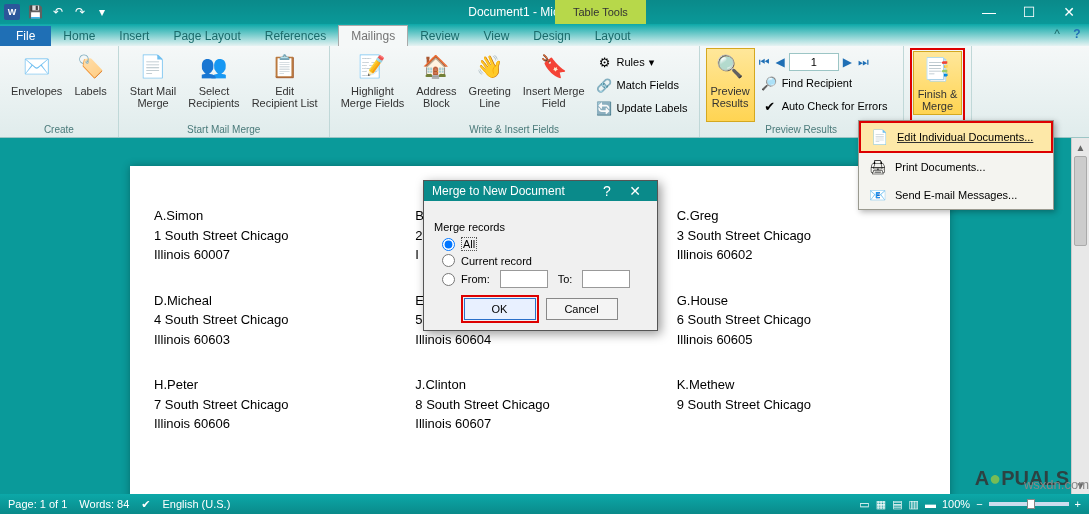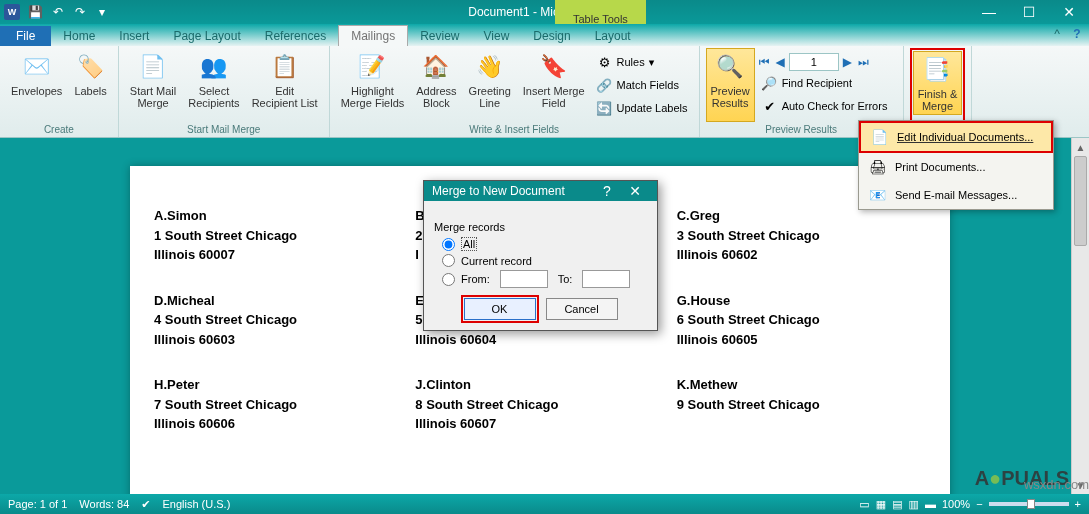--- a/index.html
+++ b/index.html
@@ -4,21 +4,21 @@
 <style>
 * { box-sizing: border-box; margin: 0; padding: 0; font-family: "Segoe UI", Tahoma, sans-serif; }
 body { width: 1089px; height: 514px; background: #fff; overflow: hidden; position: relative; font-size: 12px; }
 
 
 .titlebar { height: 24px; background: linear-gradient(#0a8a8a, #0a9999); display: flex; align-items: center; color: #fff; position: relative; }
 .word-icon { width: 16px; height: 16px; background: #2b579a; color: #fff; font-size: 9px; font-weight: bold; display: inline-flex; align-items: center; justify-content: center; margin: 0 4px; border-radius: 2px; }
 .qat { display: flex; gap: 6px; margin-left: 4px; }
 .qat span { width: 16px; height: 16px; display: inline-flex; align-items: center; justify-content: center; color: #fff; font-size: 12px; }
 .title-text { position: absolute; left: 50%; transform: translateX(-50%); font-size: 12px; color: #fff; }
-.table-tools { position: absolute; left: 555px; top: 0; height: 37px; background: #b7d84a; color: #333; padding: 0 18px; display: flex; align-items: center; font-size: 11px; }
+.table-tools { position: absolute; left: 555px; top: 0; height: 24px; background: #b7d84a; color: #333; padding: 0 18px; display: flex; align-items: center; font-size: 11px; }
 .window-controls { margin-left: auto; display: flex; }
 .window-controls span { width: 40px; height: 24px; display: inline-flex; align-items: center; justify-content: center; color: #fff; font-size: 14px; }
 
 
 .tabs { height: 22px; background: linear-gradient(#0ca8a8, #e6f3f3); display: flex; align-items: flex-end; position: relative; }
 .file-tab { background: #1f6fb5; color: #fff; padding: 3px 16px; font-size: 12px; }
 .tab { padding: 3px 12px; font-size: 12px; color: #1a6b6b; cursor: pointer; }
 .tab.active { background: #f5f8f8; border-top: 1px solid #aaa; border-left: 1px solid #aaa; border-right: 1px solid #aaa; color: #737373; }
 .help-btns { position: absolute; right: 4px; top: 2px; display: flex; gap: 4px; }
 .help-btns span { width: 16px; height: 16px; color: #1a6b6b; font-size: 12px; display: inline-flex; align-items: center; justify-content: center; }
@@ -38,21 +38,21 @@
 .nav-rec { display: flex; align-items: center; gap: 2px; }
 .nav-rec span { color: #1f6fb5; font-size: 12px; padding: 0 2px; cursor: pointer; }
 .nav-rec input { width: 50px; height: 18px; border: 1px solid #9cc5c5; text-align: center; font-size: 11px; }
 
 .finish-box { border: 2px solid #d00; padding: 1px; }
 
 
 .doc-area { position: absolute; top: 138px; left: 0; right: 18px; bottom: 20px; background: #0a9a9a; overflow: hidden; }
 .page { position: absolute; top: 28px; left: 130px; width: 820px; height: 560px; background: #fff; box-shadow: 0 0 8px rgba(0,0,0,.3); padding: 40px 24px; }
 .records { display: grid; grid-template-columns: 1fr 1fr 1fr; gap: 26px 12px; font-size: 13px; color: #000; }
-.rec div { line-height: 1.5; font-weight: bold; }
+.rec div { line-height: 1.5; }
 
 
 .vscroll { position: absolute; top: 138px; right: 0; bottom: 20px; width: 18px; background: #e8e8e8; border-left: 1px solid #ccc; }
 .vscroll .arrow { height: 18px; display: flex; align-items: center; justify-content: center; font-size: 10px; color: #666; }
 .vscroll .thumb { position: absolute; top: 18px; left: 2px; right: 2px; height: 90px; background: #ccc; border: 1px solid #aaa; border-radius: 2px; }
 
 
 .statusbar { position: absolute; bottom: 0; left: 0; right: 0; height: 20px; background: linear-gradient(#0ca8a8, #0a8a8a); display: flex; align-items: center; color: #fff; font-size: 11px; padding: 0 8px; gap: 12px; }
 .statusbar .right { margin-left: auto; display: flex; align-items: center; gap: 6px; }
 .zoom-slider { width: 80px; height: 4px; background: #cde; position: relative; }

